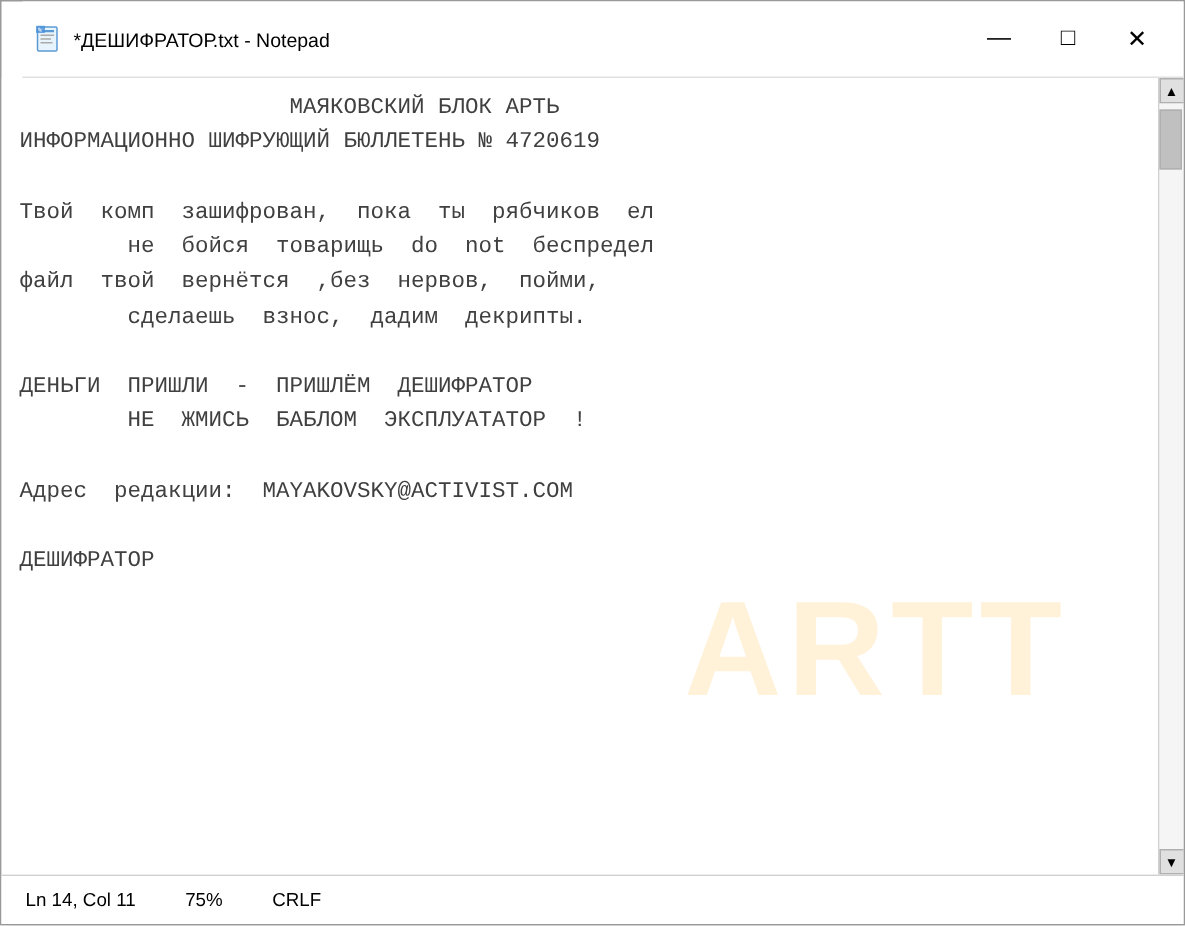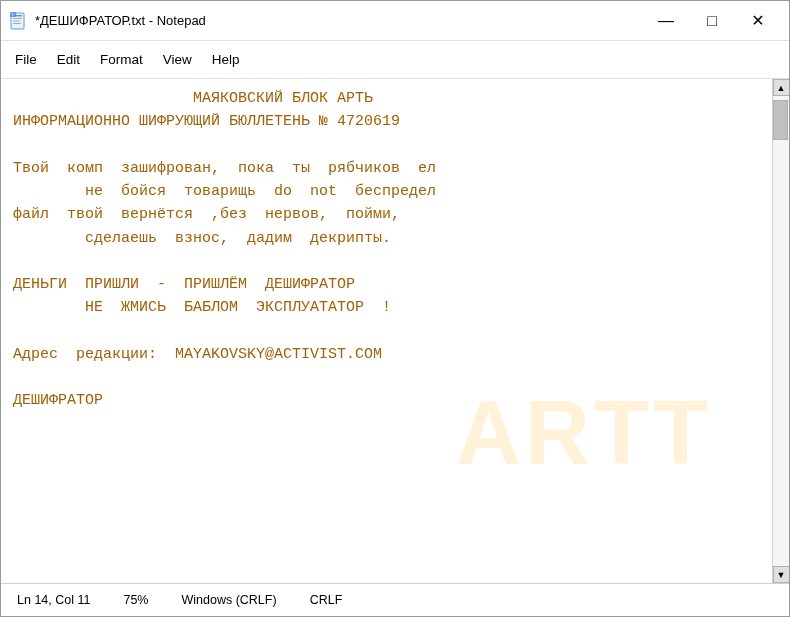--- a/index.html
+++ b/index.html
@@ -18,26 +18,27 @@
       background: #ffffff;
       display: flex;
       flex-direction: column;
       border: 1px solid #999;
       box-shadow: 2px 2px 8px rgba(0,0,0,0.3);
     }
 
     
     .title-bar {
       background: #ffffff;
-      height: 40px;
+      height: 51px;
       display: flex;
       align-items: center;
       padding: 16px 8px;
       border-bottom: 1px solid #e0e0e0;
       flex-shrink: 0;
+      margin-left: 14px;
     }
 
     .title-bar-icon {
       width: 20px;
       height: 20px;
       margin-right: 8px;
       flex-shrink: 0;
     }
 
     .title-bar-text {
@@ -90,21 +91,21 @@
       overflow: hidden;
       position: relative;
     }
 
     .text-content {
       flex: 1;
       padding: 8px 12px;
       font-family: 'Courier New', Courier, monospace;
       font-size: 15px;
       line-height: 1.55;
-      color: #a16207;
+      color: #404040;
       overflow: auto;
       white-space: pre-wrap;
       background: #ffffff;
       position: relative;
     }
 
     
     .text-content::after {
       content: "ARTT";
       position: absolute;
@@ -220,27 +221,20 @@
       </svg>
     </div>
     <span class="title-bar-text">*ДЕШИФРАТОР.txt - Notepad</span>
     <div class="title-bar-controls">
       <button class="title-btn">—</button>
       <button class="title-btn">□</button>
       <button class="title-btn close">✕</button>
     </div>
   </div>
 
-  <div class="menu-bar">
-    <div class="menu-item">File</div>
-    <div class="menu-item">Edit</div>
-    <div class="menu-item">Format</div>
-    <div class="menu-item">View</div>
-    <div class="menu-item">Help</div>
-  </div>
 
   <div class="content-area">
     <div class="text-content">                    МАЯКОВСКИЙ БЛОК АРТЬ
 ИНФОРМАЦИОННО ШИФРУЮЩИЙ БЮЛЛЕТЕНЬ № 4720619
 
 Твой  комп  зашифрован,  пока  ты  рябчиков  ел
         не  бойся  товарищь  do  not  беспредел
 файл  твой  вернётся  ,без  нервов,  пойми,
         сделаешь  взнос,  дадим  декрипты.
 
@@ -255,17 +249,16 @@
       <div class="scroll-track">
         <div class="scroll-thumb"></div>
       </div>
       <div class="scroll-btn">▼</div>
     </div>
   </div>
 
   <div class="status-bar">
     <div class="status-segment">Ln 14, Col 11</div>
     <div class="status-segment">75%</div>
-    <div class="status-segment">Windows (CRLF)</div>
     <div class="status-segment">CRLF</div>
   </div>
 
 </div>
 
 </body></html>

